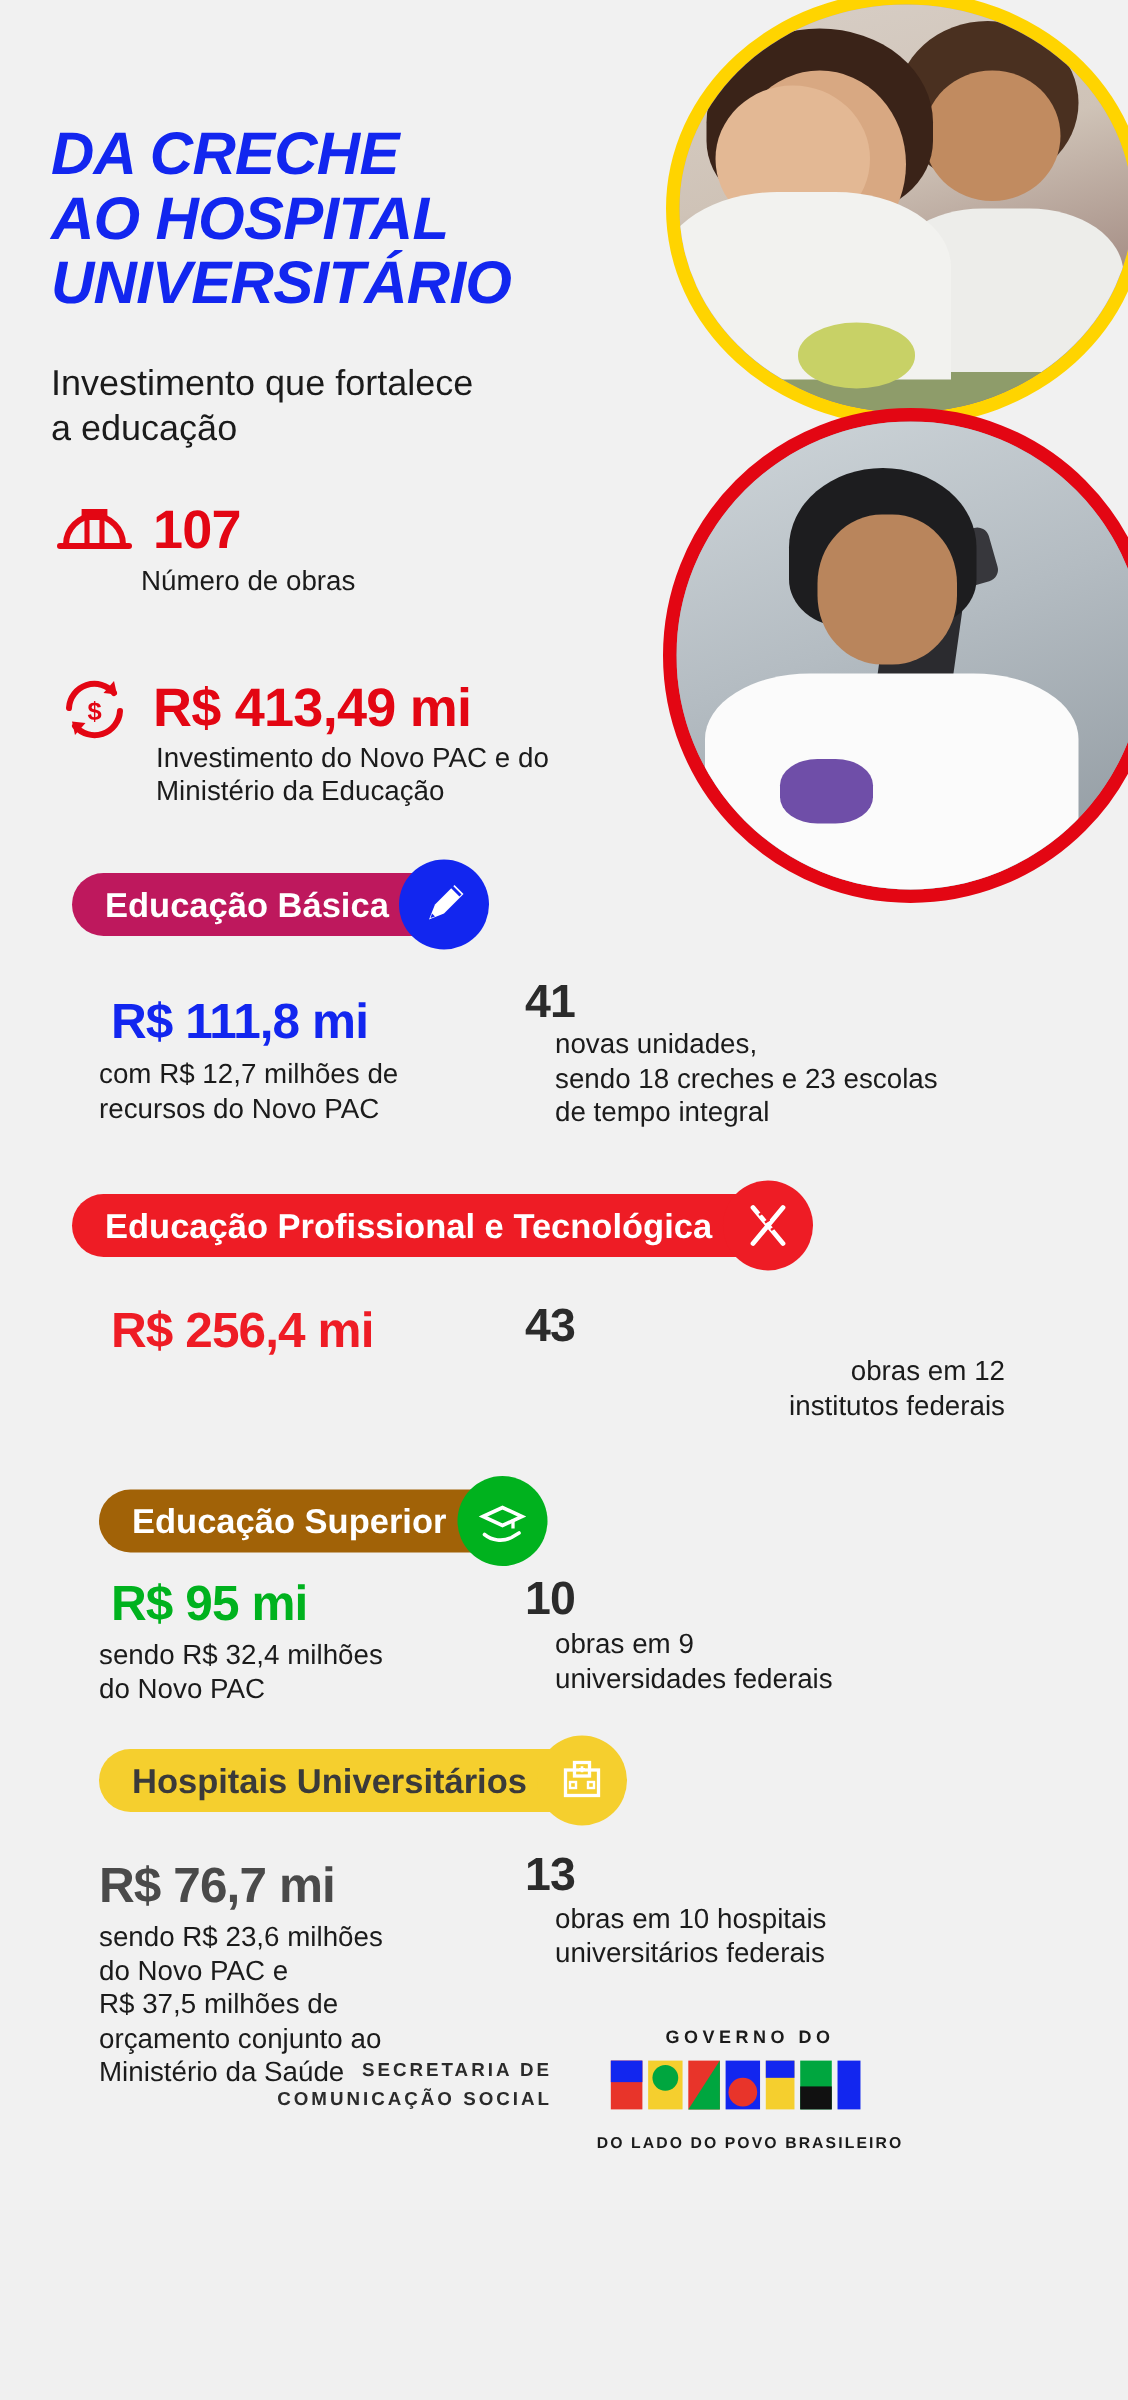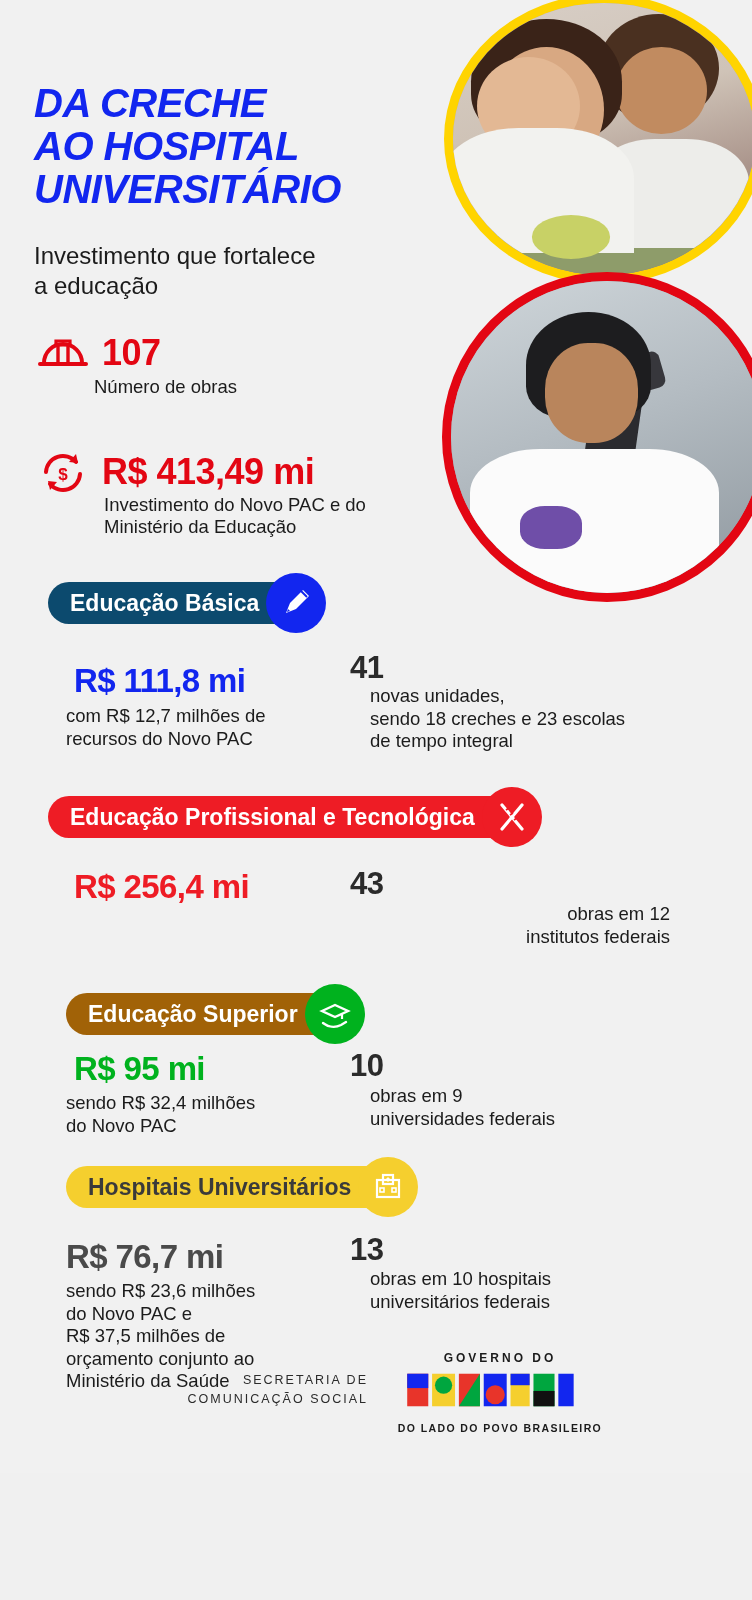--- a/index.html
+++ b/index.html
@@ -142,21 +142,21 @@
   .note { position:absolute; font-size:18.5px; line-height:1.22; color:#1b1b1b; }
   .count { position:absolute; font-weight:800; font-size:31px; color:#2b2b2b; letter-spacing:-0.5px; }
   .count-note { position:absolute; font-size:18.5px; line-height:1.22; color:#1b1b1b;margin-left:20px; }
   b { font-weight:400; }
 
   
   .footer { position:absolute; left:0; bottom:0; width:752px; height:150px; }
   .secom {
     position:absolute; left:178px; top:48px;
     text-align:right; width:190px;
-    font-size:12.5px; font-weight:400; letter-spacing:2px; color:#2b2b2b; line-height:1.5;
+    font-size:12.5px; font-weight:700; letter-spacing:2px; color:#2b2b2b; line-height:1.5;
   }
   .gov { position:absolute; left:385px; top:28px; width:230px; text-align:center; }
   .gov .top {
     font-size:12px; font-weight:700; letter-spacing:3px; color:#1b1b1b;
   }
   .gov .bottom {
     font-size:10.5px; font-weight:700; letter-spacing:1.4px; color:#1b1b1b; margin-top:6px;
   }
   .gov .brasil { height:44px; margin-top:3px; }
 </style>
@@ -228,21 +228,21 @@
         </svg>
       </span>
       <span class="big">R$ 413,49 mi</span>
     </div>
     <div class="desc" style="margin-left:70px; margin-top:0px;">
       <div>Investimento do Novo PAC e do</div>
       <div>Ministério da Educação</div>
     </div>
   </div>
 
-  <div class="pill" style="left:48px; top:582px; background:#0c4a6e;">
+  <div class="pill" style="left:48px; top:582px; background:#be185d;">
     <span>Educação Básica</span>
     <span class="badge" style="background:#1226ef;">
       <svg width="34" height="34" viewBox="0 0 34 34">
         <path d="M7 27 l4 -10 l13 -13 l6 6 l-13 13 z" fill="#fff"></path>
         <path d="M22 5 l6 6" stroke="#1226ef" stroke-width="2" fill="none"></path>
         <path d="M8 26 l3 -1 l-2 -2 z" fill="#1226ef"></path>
       </svg>
     </span>
   </div>
   <div class="amount" style="left:74px; top:662px; color:#1226ef;">R$ 111,8 mi</div>

